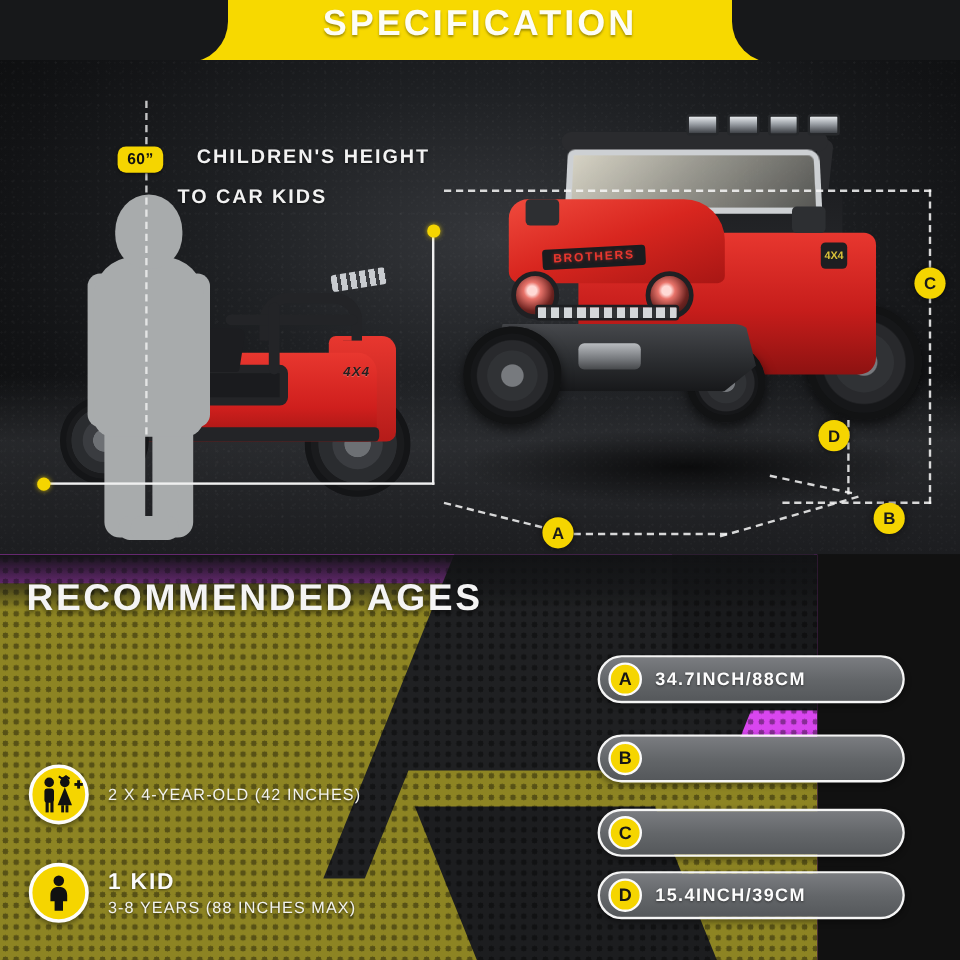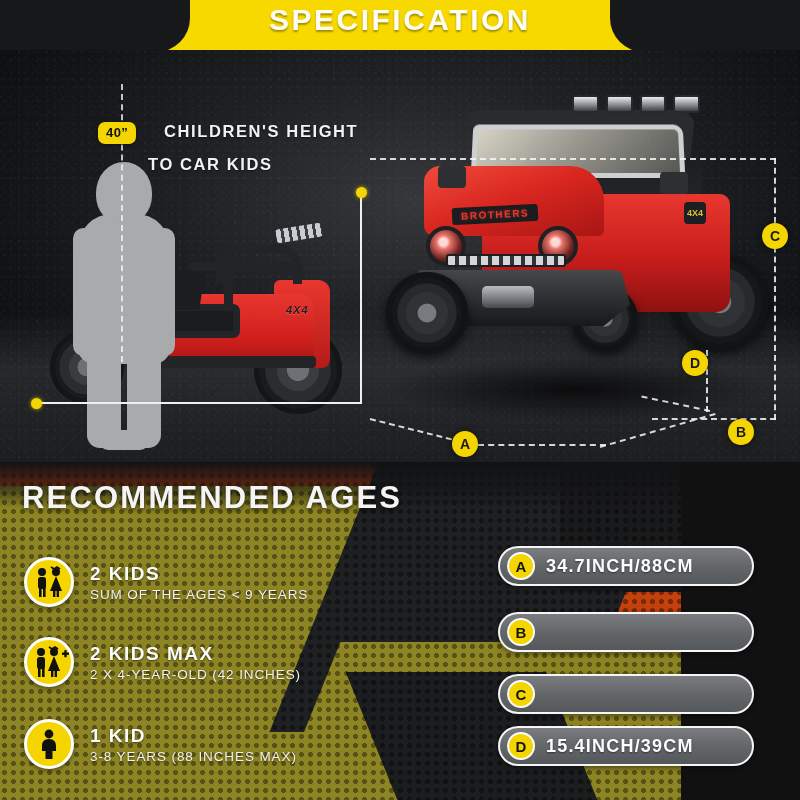--- a/index.html
+++ b/index.html
@@ -414,21 +414,21 @@
     font-weight: bold;
     line-height: 26px;
     text-align: center;
     box-shadow: 0 0 6px rgba(0,0,0,.6);
   }
 
   
   .lower {
     position: absolute; left: 0; top: 462px;
     width: 681px; height: 338px;
-    background: #c2410c;
+    background: #d946ef;
     overflow: hidden;
   }
   .lower-bands { position: absolute; inset: 0; }
   .band {
     position: absolute;
   }
   .band-olive-1 {
     left: -120px; top: 24px;
     width: 720px; height: 330px;
     background: #8d8423;
@@ -536,21 +536,21 @@
     background: #f5d500;
     border: 2px solid #fbfbfb;
     color: #161616;
     font-size: 15px;
     font-weight: bold;
     line-height: 25px;
     text-align: center;
   }
   .pill-label {
     color: #fcfcfc;
-    font-size: 18px;
+    font-size: 15px;
     font-weight: bold;
     letter-spacing: 1.2px;
     text-shadow: 0 1px 2px rgba(0,0,0,.5);
     white-space: nowrap;
   }
 </style>
 </head>
 <body>
 
 <div id="page">
@@ -594,21 +594,21 @@
           <div class="sil-foot-l"></div>
         </div>
         <div class="sil-leg-r">
           <div class="sil-foot-r"></div>
         </div>
         <div class="sil-body"></div>
         <div class="sil-head"></div>
       </div>
 
       <div class="height-dash"></div>
-      <div class="badge-40">40”</div>
+      <div class="badge-40">60”</div>
 
       <div class="rule-bottom"></div>
       <div class="rule-right"></div>
       <div class="dot-y dot-bl"></div>
       <div class="dot-y dot-tr"></div>
     </div>
 
     <div class="car-main">
       <div class="cm-shadow"></div>
       <div class="cm-wheel cm-wheel-rl"></div>
@@ -663,58 +663,38 @@
       <div class="band band-dark-1"></div>
       <div class="band band-olive-2"></div>
       <div class="band band-dark-2"></div>
       <div class="band band-dark-3"></div>
     </div>
     <div class="dots-overlay"></div>
     <div class="lower-topfade"></div>
 
     <div class="section-title">RECOMMENDED AGES</div>
 
-    <div class="age-row age-row-0">
-      <div class="age-icon">
-        <svg width="44" height="44" viewBox="0 0 44 44" aria-hidden="true">
-          <circle cx="15" cy="12" r="4" fill="#111"></circle>
-          <rect x="11" y="17" width="8" height="12" rx="2.5" fill="#111"></rect>
-          <rect x="12" y="28" width="2.6" height="9" fill="#111"></rect>
-          <rect x="16" y="28" width="2.6" height="9" fill="#111"></rect>
-          <circle cx="29" cy="12" r="4" fill="#111"></circle>
-          <path d="M29 16 L35 31 L23 31 Z" fill="#111"></path>
-          <rect x="26" y="31" width="2.4" height="6" fill="#111"></rect>
-          <rect x="29.6" y="31" width="2.4" height="6" fill="#111"></rect>
-          <path d="M24 7 l3 2 l3 -2 l3 2" stroke="#111" stroke-width="1.8" fill="none"></path>
-        </svg>
-      </div>
-      <div class="age-text">
-        <div class="age-head">2 KIDS</div>
-        <div class="age-sub">SUM OF THE AGES &lt; 9 YEARS</div>
-      </div>
-    </div>
 
     <div class="age-row age-row-1">
       <div class="age-icon">
         <svg width="44" height="44" viewBox="0 0 44 44" aria-hidden="true">
           <circle cx="14" cy="12" r="4" fill="#111"></circle>
           <rect x="10" y="17" width="8" height="12" rx="2.5" fill="#111"></rect>
           <rect x="11" y="28" width="2.6" height="9" fill="#111"></rect>
           <rect x="15" y="28" width="2.6" height="9" fill="#111"></rect>
           <circle cx="27" cy="12" r="4" fill="#111"></circle>
           <path d="M27 16 L33 31 L21 31 Z" fill="#111"></path>
           <rect x="24" y="31" width="2.4" height="6" fill="#111"></rect>
           <rect x="27.6" y="31" width="2.4" height="6" fill="#111"></rect>
           <path d="M22 7 l3 2 l3 -2 l3 2" stroke="#111" stroke-width="1.8" fill="none"></path>
           <rect x="35" y="12.5" width="7" height="2.4" fill="#111"></rect>
           <rect x="37.3" y="10.2" width="2.4" height="7" fill="#111"></rect>
         </svg>
       </div>
       <div class="age-text">
-        <div class="age-head">2 KIDS MAX</div>
         <div class="age-sub">2 X 4-YEAR-OLD (42 INCHES)</div>
       </div>
     </div>
 
     <div class="age-row age-row-2">
       <div class="age-icon">
         <svg width="44" height="44" viewBox="0 0 44 44" aria-hidden="true">
           <circle cx="22" cy="12" r="4.4" fill="#111"></circle>
           <path d="M22 17 c-5 0 -7 3 -7 7 l0 5 l3.5 0 l0 8 l7 0 l0 -8 l3.5 0 l0 -5 c0 -4 -2 -7 -7 -7 z" fill="#111"></path>
         </svg>

